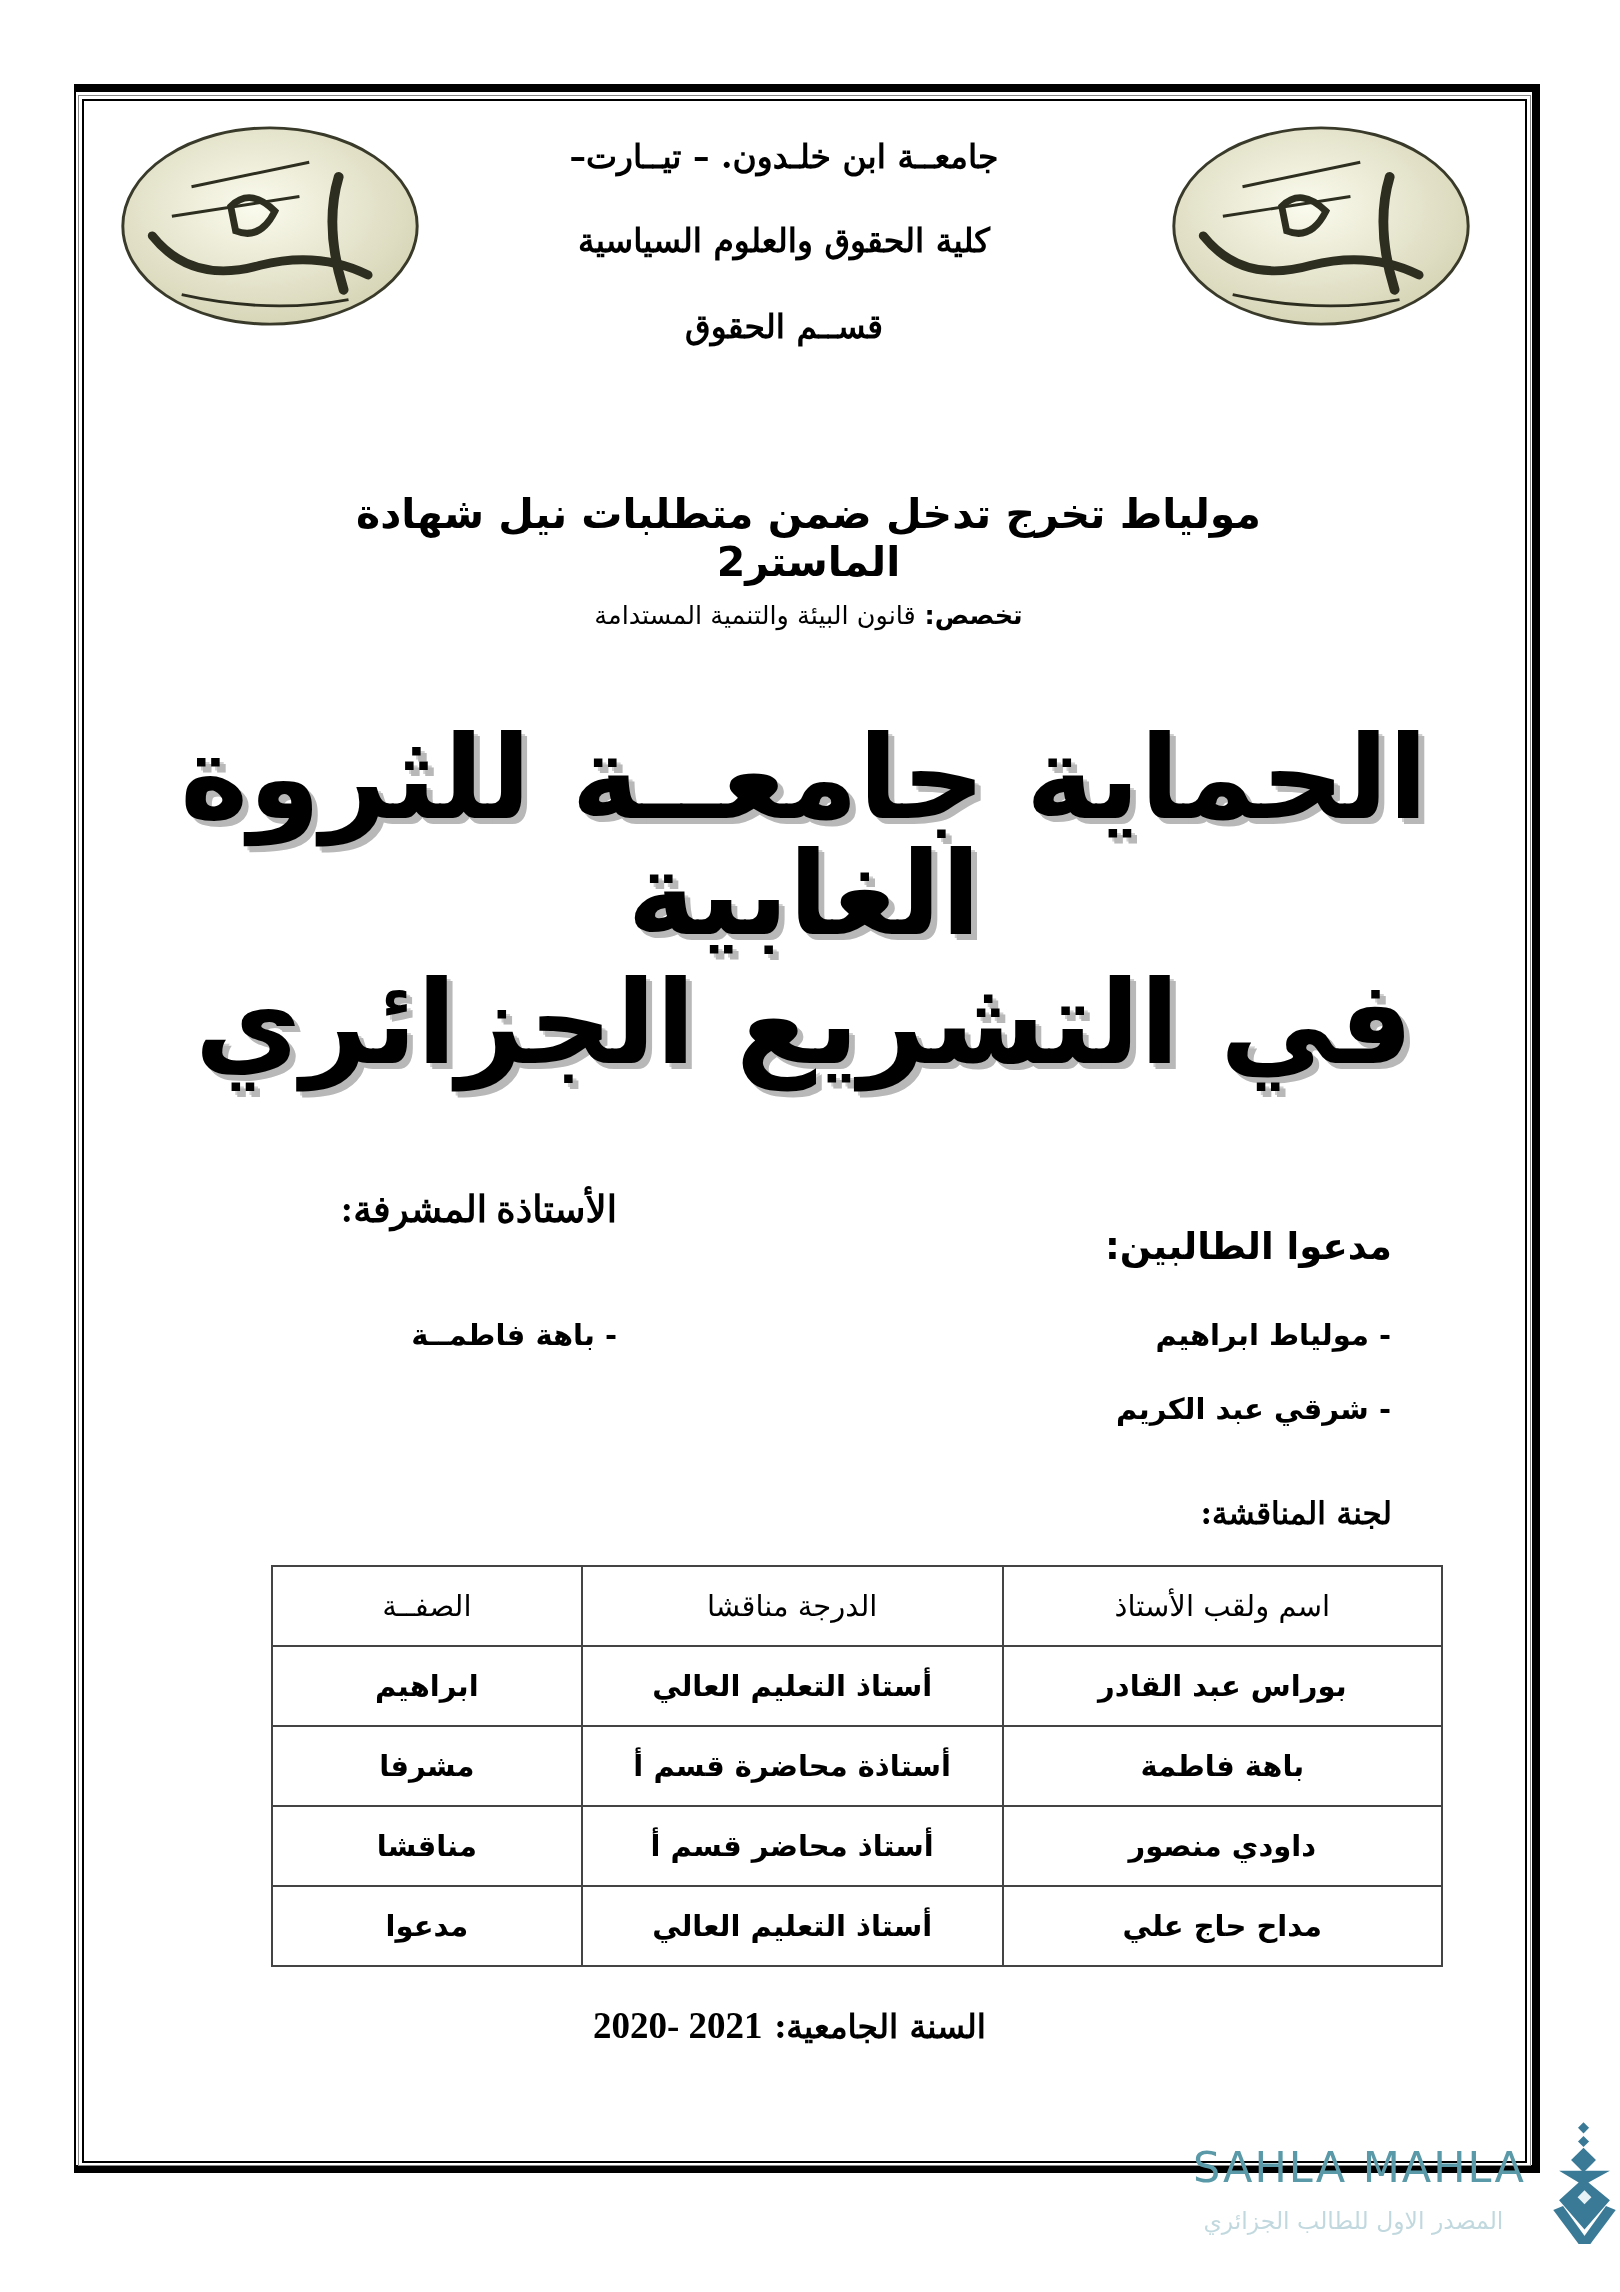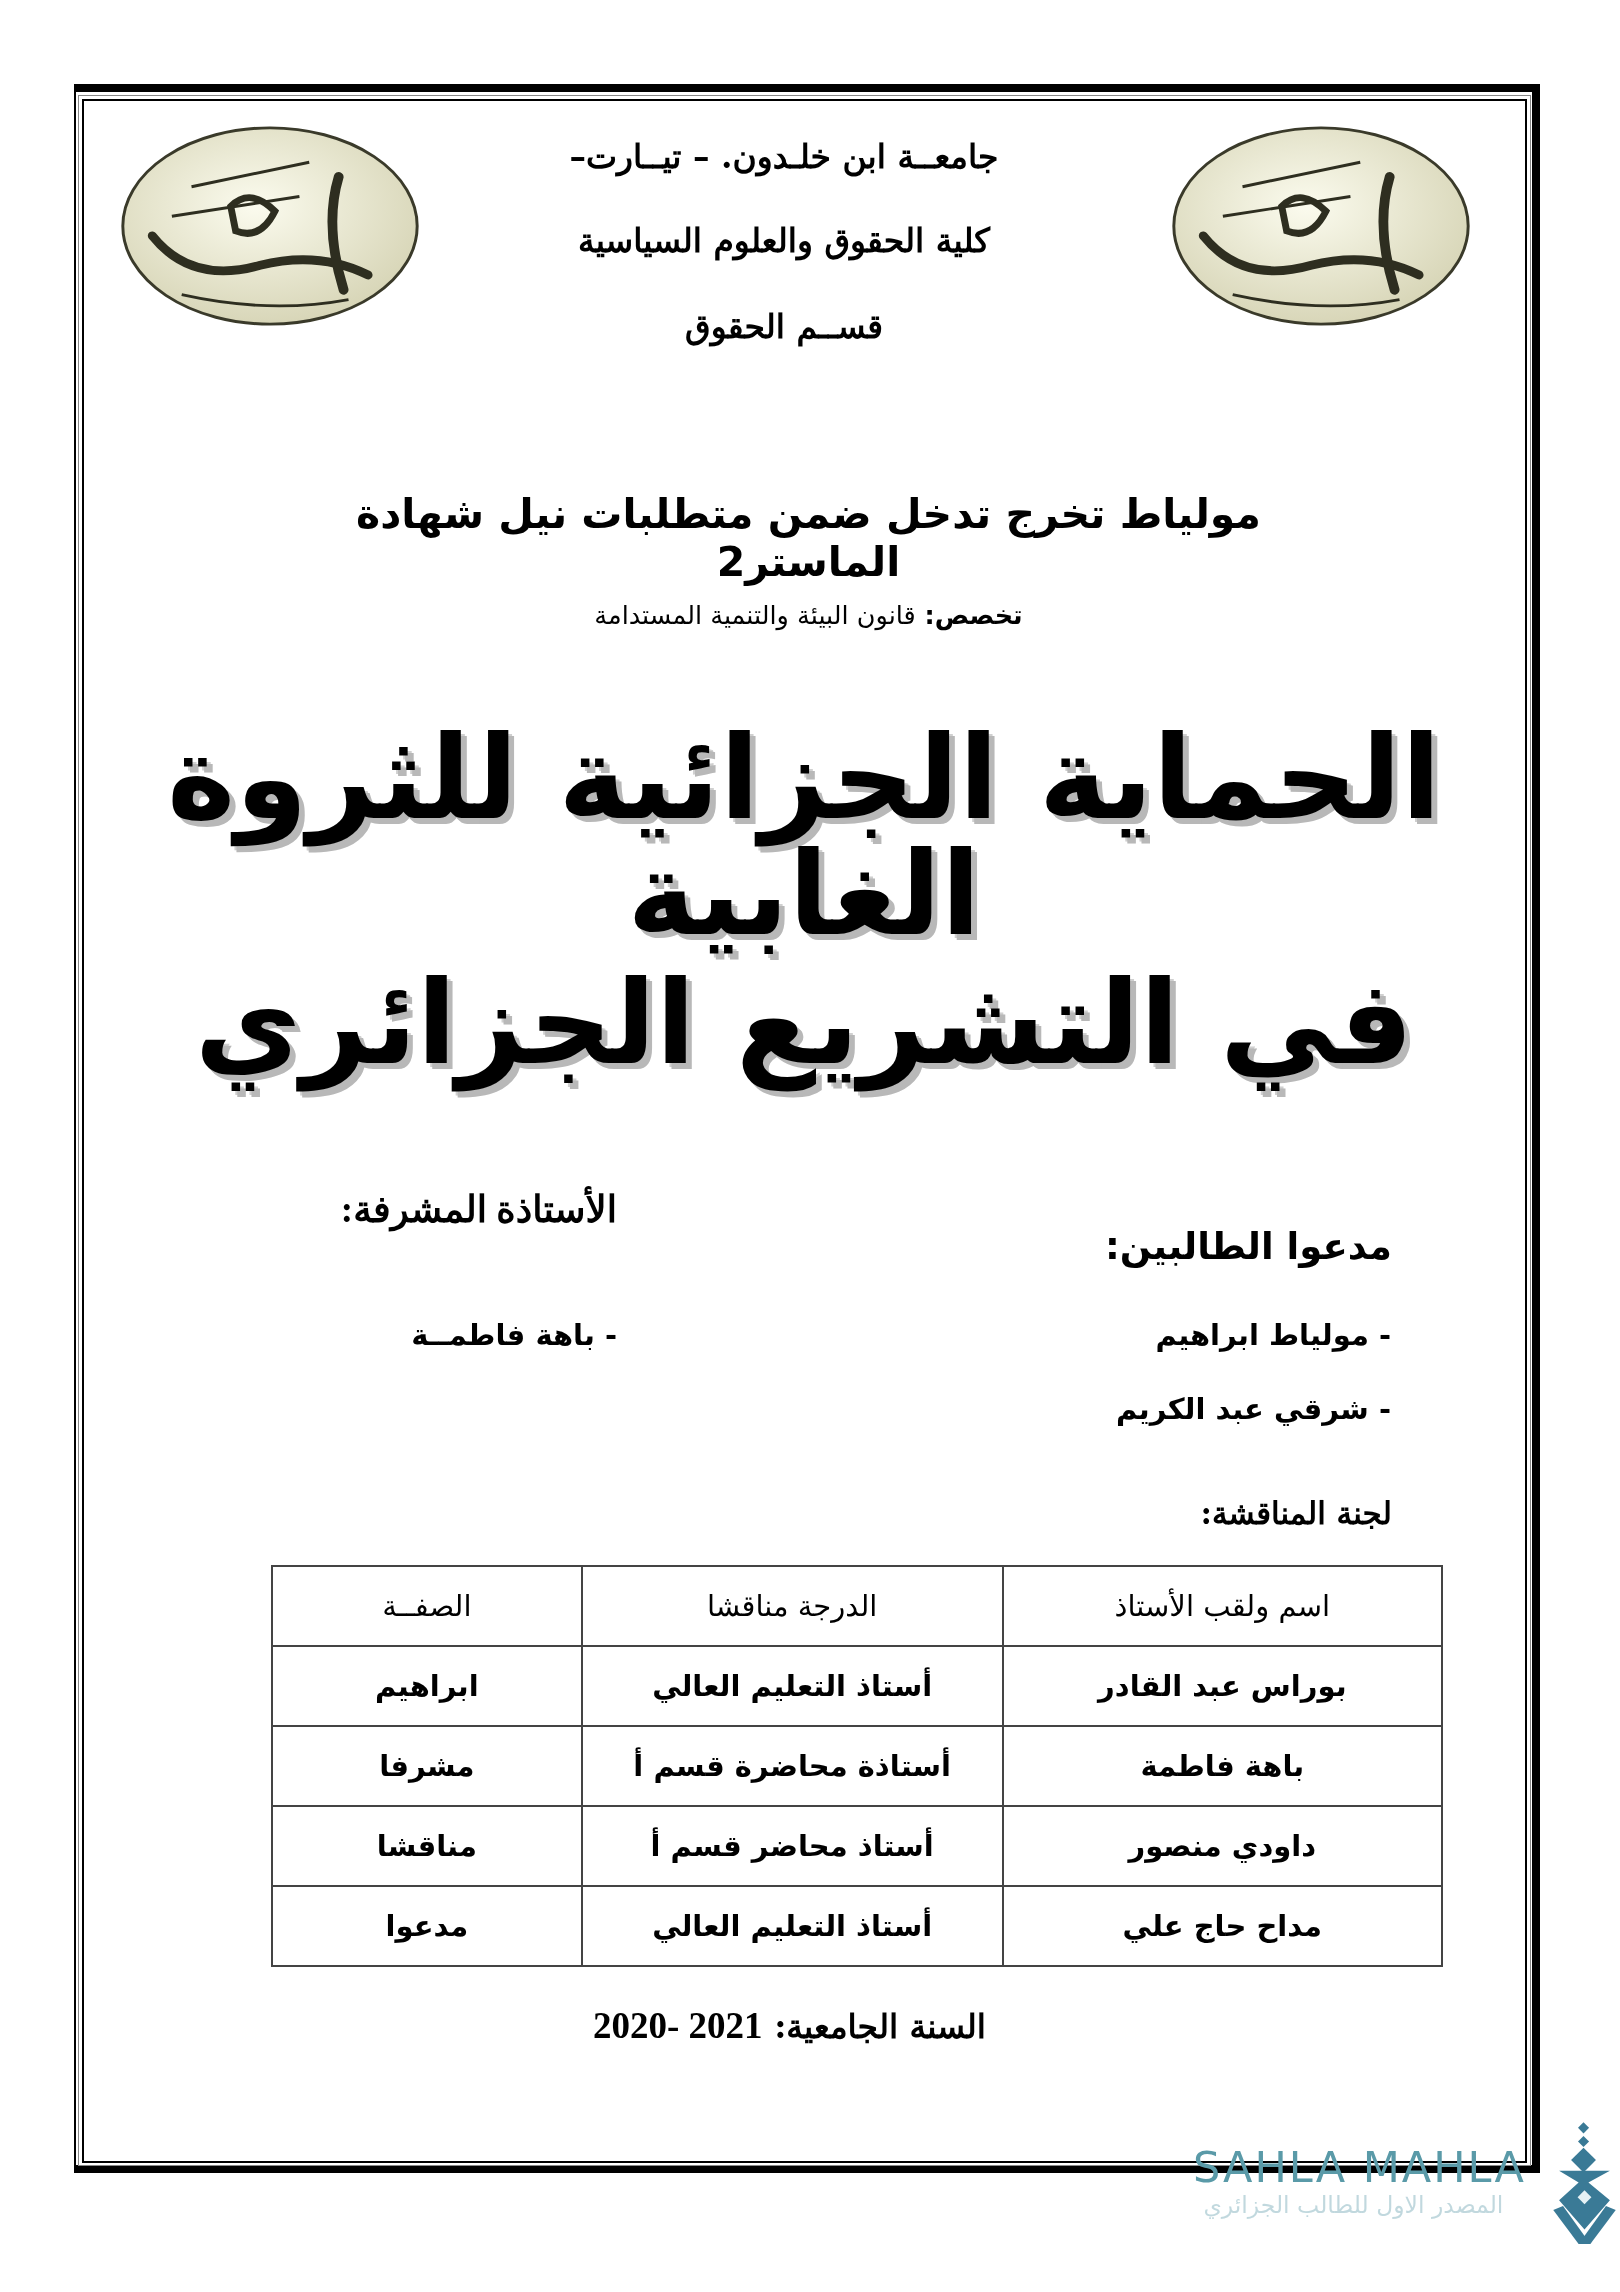--- a/index.html
+++ b/index.html
@@ -22,21 +22,21 @@
                font-family:"DejaVu Sans", sans-serif; font-weight:bold; font-size:116px; line-height:1;
                text-shadow: 5.9px 5.9px 0 #b8b8b8, 3.9px 3.9px 0 #d0d0d0; letter-spacing:-2px; }
   table.committee { position:absolute; left:271px; top:1565px; width:1172px; height:387px;
                     border-collapse:collapse; direction:rtl; }
   table.committee td { border:2.5px solid #444; text-align:center; font-size:29px; font-weight:bold;
                        font-family:"DejaVu Sans", sans-serif; height:76px; }
   table.committee tr.header td { font-weight:normal; font-family:"DejaVu Serif", serif; }
   .watermark { position:absolute; left:1171px; top:2142px; width:449px; height:108px; }
   .wm-text { position:absolute; left:5.9px; top:0; font-family:"DejaVu Sans", sans-serif;
              font-size:43px; color:#5a9aa8; letter-spacing:2px;margin-left:16px; }
-  .wm-sub { position:absolute; left:5.9px; top:49px; font-size:23.5px; color:#8fbac4; opacity:.55;
+  .wm-sub { position:absolute; left:5.9px; top:65px; font-size:23.5px; color:#8fbac4; opacity:.55;
             font-family:"DejaVu Sans", sans-serif; direction:rtl; width:353px; text-align:center; }
   .wm-icon { position:absolute; right:0; top:-19.6px; width:71px; height:127px; }
 </style>
 </head>
 <body>
 
 <div class="frame-outer"></div>
 <div class="frame-mid"></div>
 <div class="frame-inner"></div>
 
@@ -79,21 +79,21 @@
 <div class="hdr-line rtl" style="top:221px;">كلية الحقوق والعلوم السياسية</div>
 <div class="hdr-line rtl" style="top:307px;">قســم الحقوق</div>
 
 <div class="abs rtl center" style="left:294px; top:490px; width:1029px; font-size:41px; font-weight:bold; font-family:'DejaVu Sans',sans-serif;">مولياط تخرج تدخل ضمن متطلبات نيل شهادة الماستر2</div>
 
 <div class="abs rtl center" style="left:441px; top:600px; width:735px; font-size:25.5px; font-weight:bold; font-family:'DejaVu Sans',sans-serif;">
   <span>تخصص:</span>
   <span style="font-weight:normal;">قانون البيئة والتنمية المستدامة</span>
 </div>
 
-<div class="title-big rtl" style="top:720px;">الحماية الجزائية للثروة الغابية</div>
+<div class="title-big rtl" style="top:720px;">الحماية جامعــة للثروة الغابية</div>
 <div class="title-big rtl" style="top:965px;">في التشريع الجزائري</div>
 
 <div class="abs rtl" style="left:1059px; top:1225px; width:333px; font-size:37px; font-weight:bold; font-family:'DejaVu Sans',sans-serif;">مدعوا الطالبين:</div>
 <div class="abs rtl" style="left:1019px; top:1318px; width:372px; font-size:29px; font-weight:bold; font-family:'DejaVu Sans',sans-serif;">-  مولياط ابراهيم</div>
 <div class="abs rtl" style="left:1019px; top:1392px; width:372px; font-size:29px; font-weight:bold; font-family:'DejaVu Sans',sans-serif;">- شرقي عبد الكريم</div>
 
 <div class="abs rtl" style="left:294px; top:1188px; width:323px; font-size:37px; font-weight:bold; font-family:Liberation Serif, serif;">الأستاذة المشرفة:</div>
 <div class="abs rtl" style="left:294px; top:1318px; width:323px; font-size:29px; font-weight:bold; font-family:'DejaVu Sans',sans-serif;">-   باهة فاطمــة</div>
 
 <div class="abs rtl" style="left:1078px; top:1495px; width:314px; font-size:31px; font-weight:bold;">لجنة المناقشة:</div>

